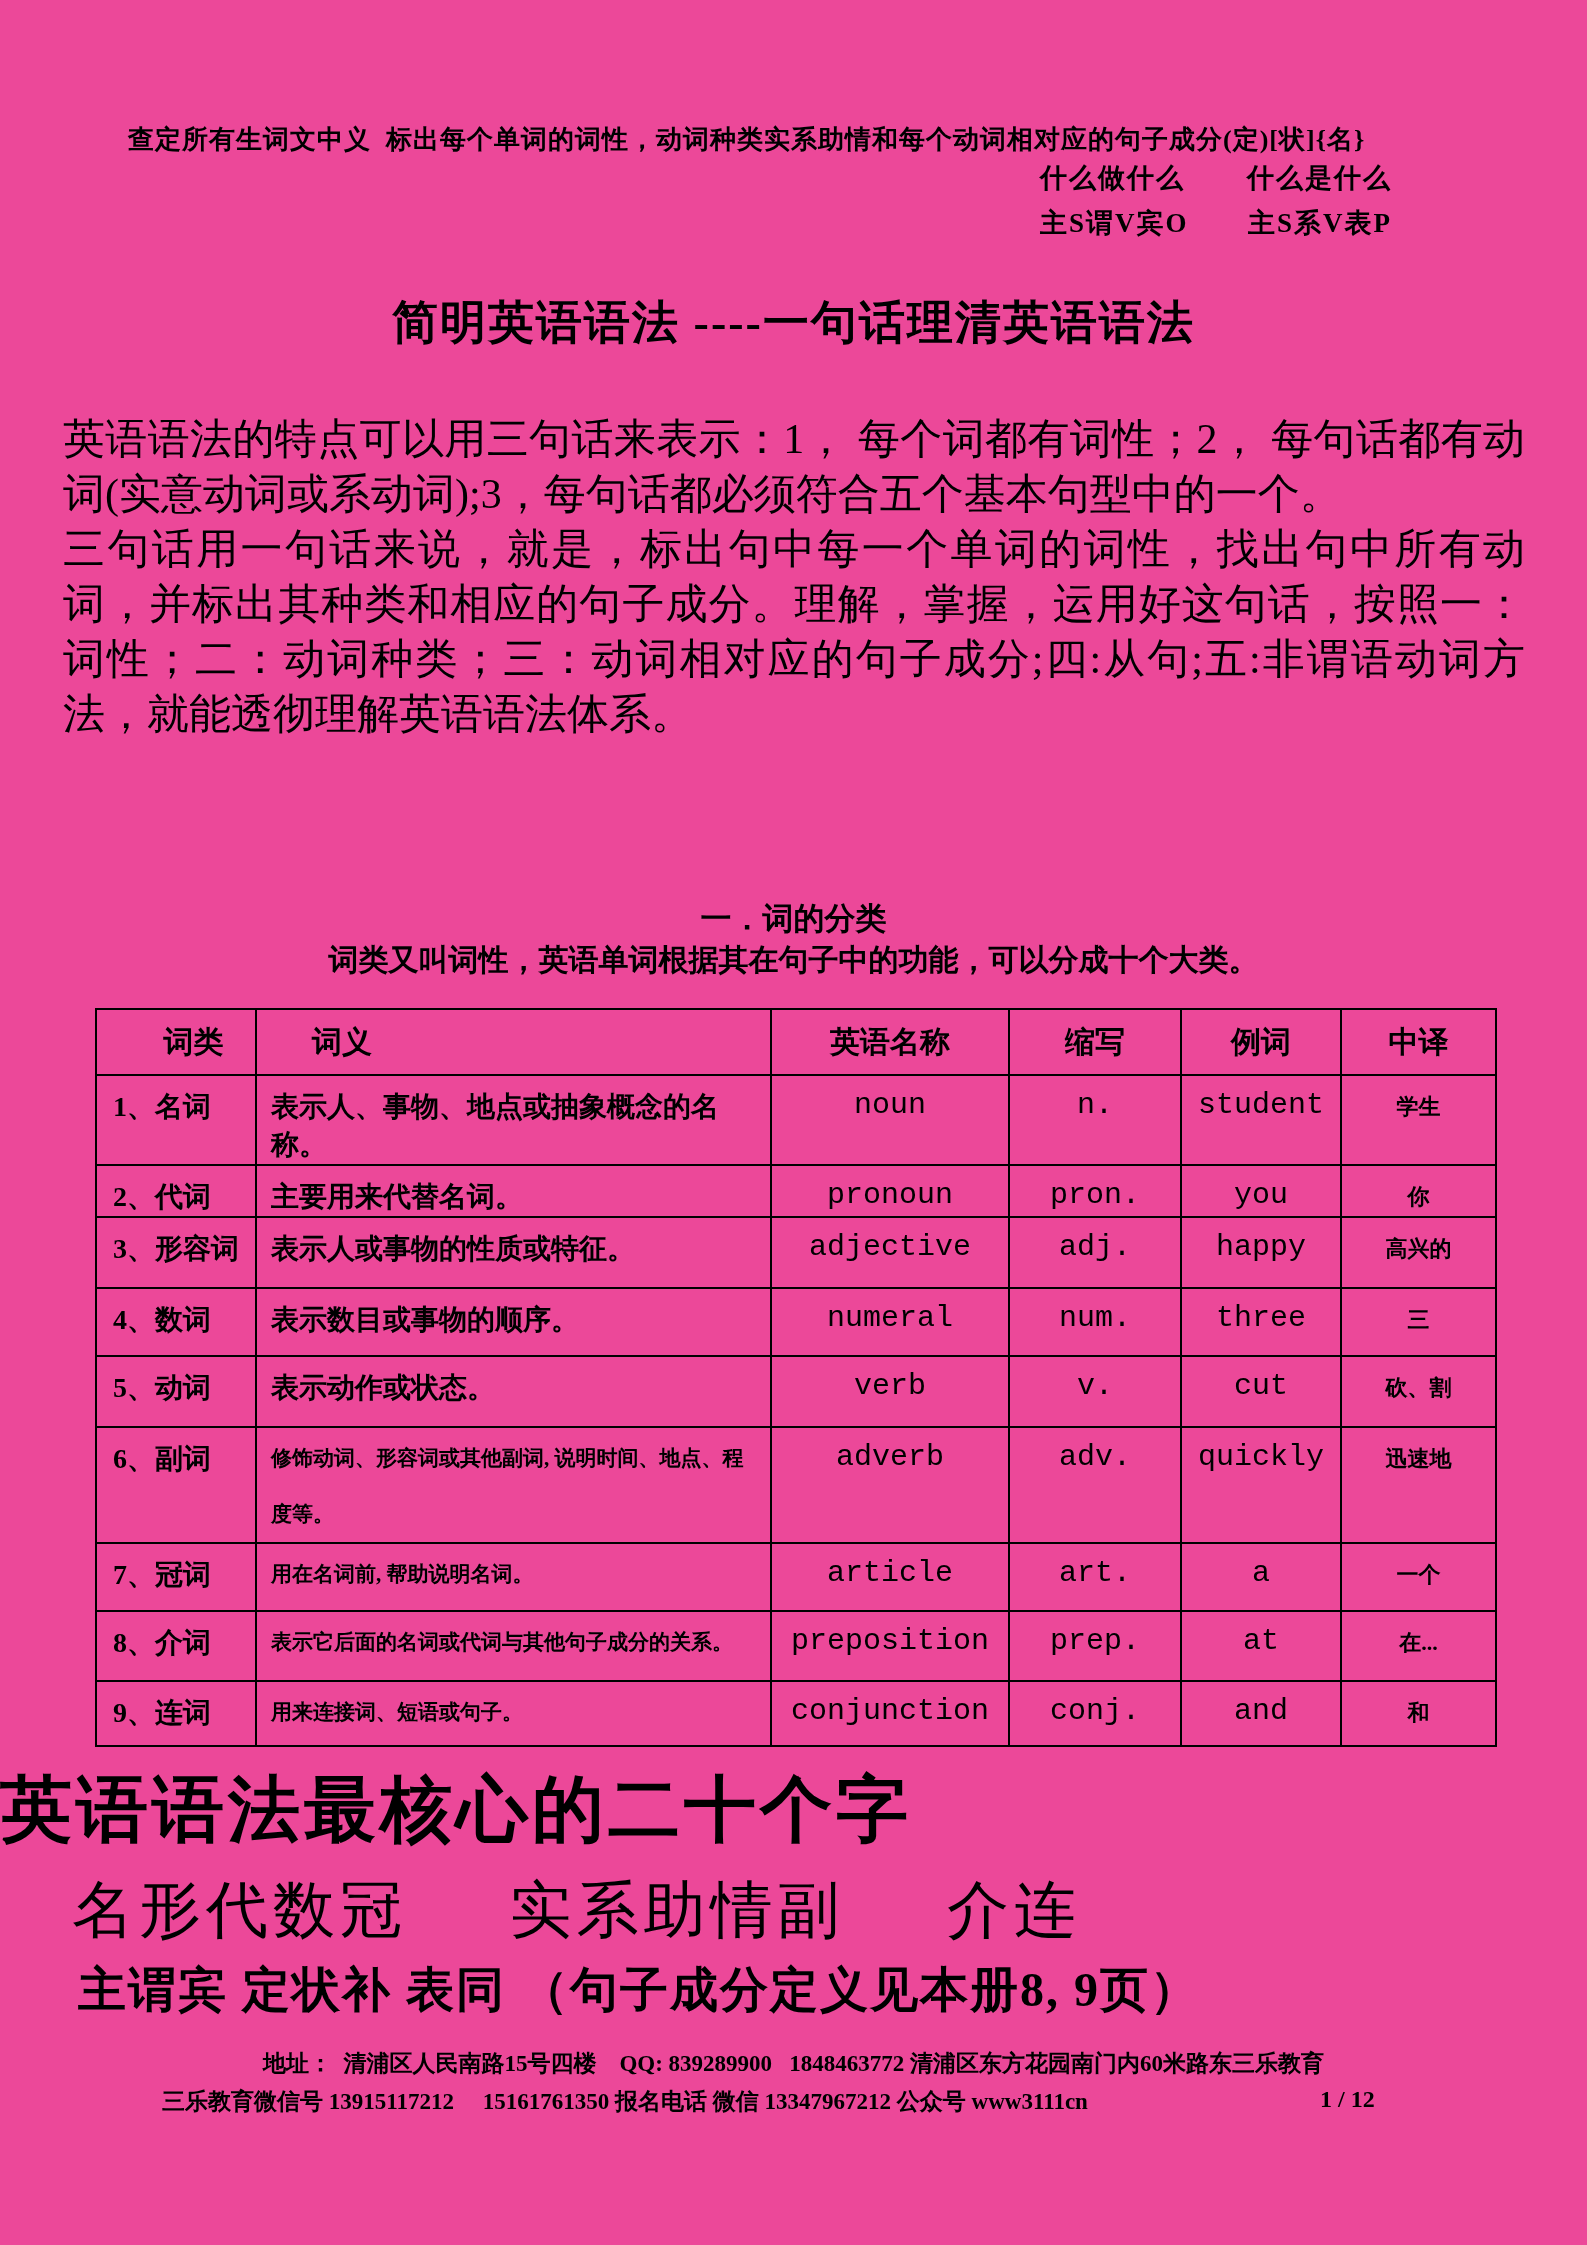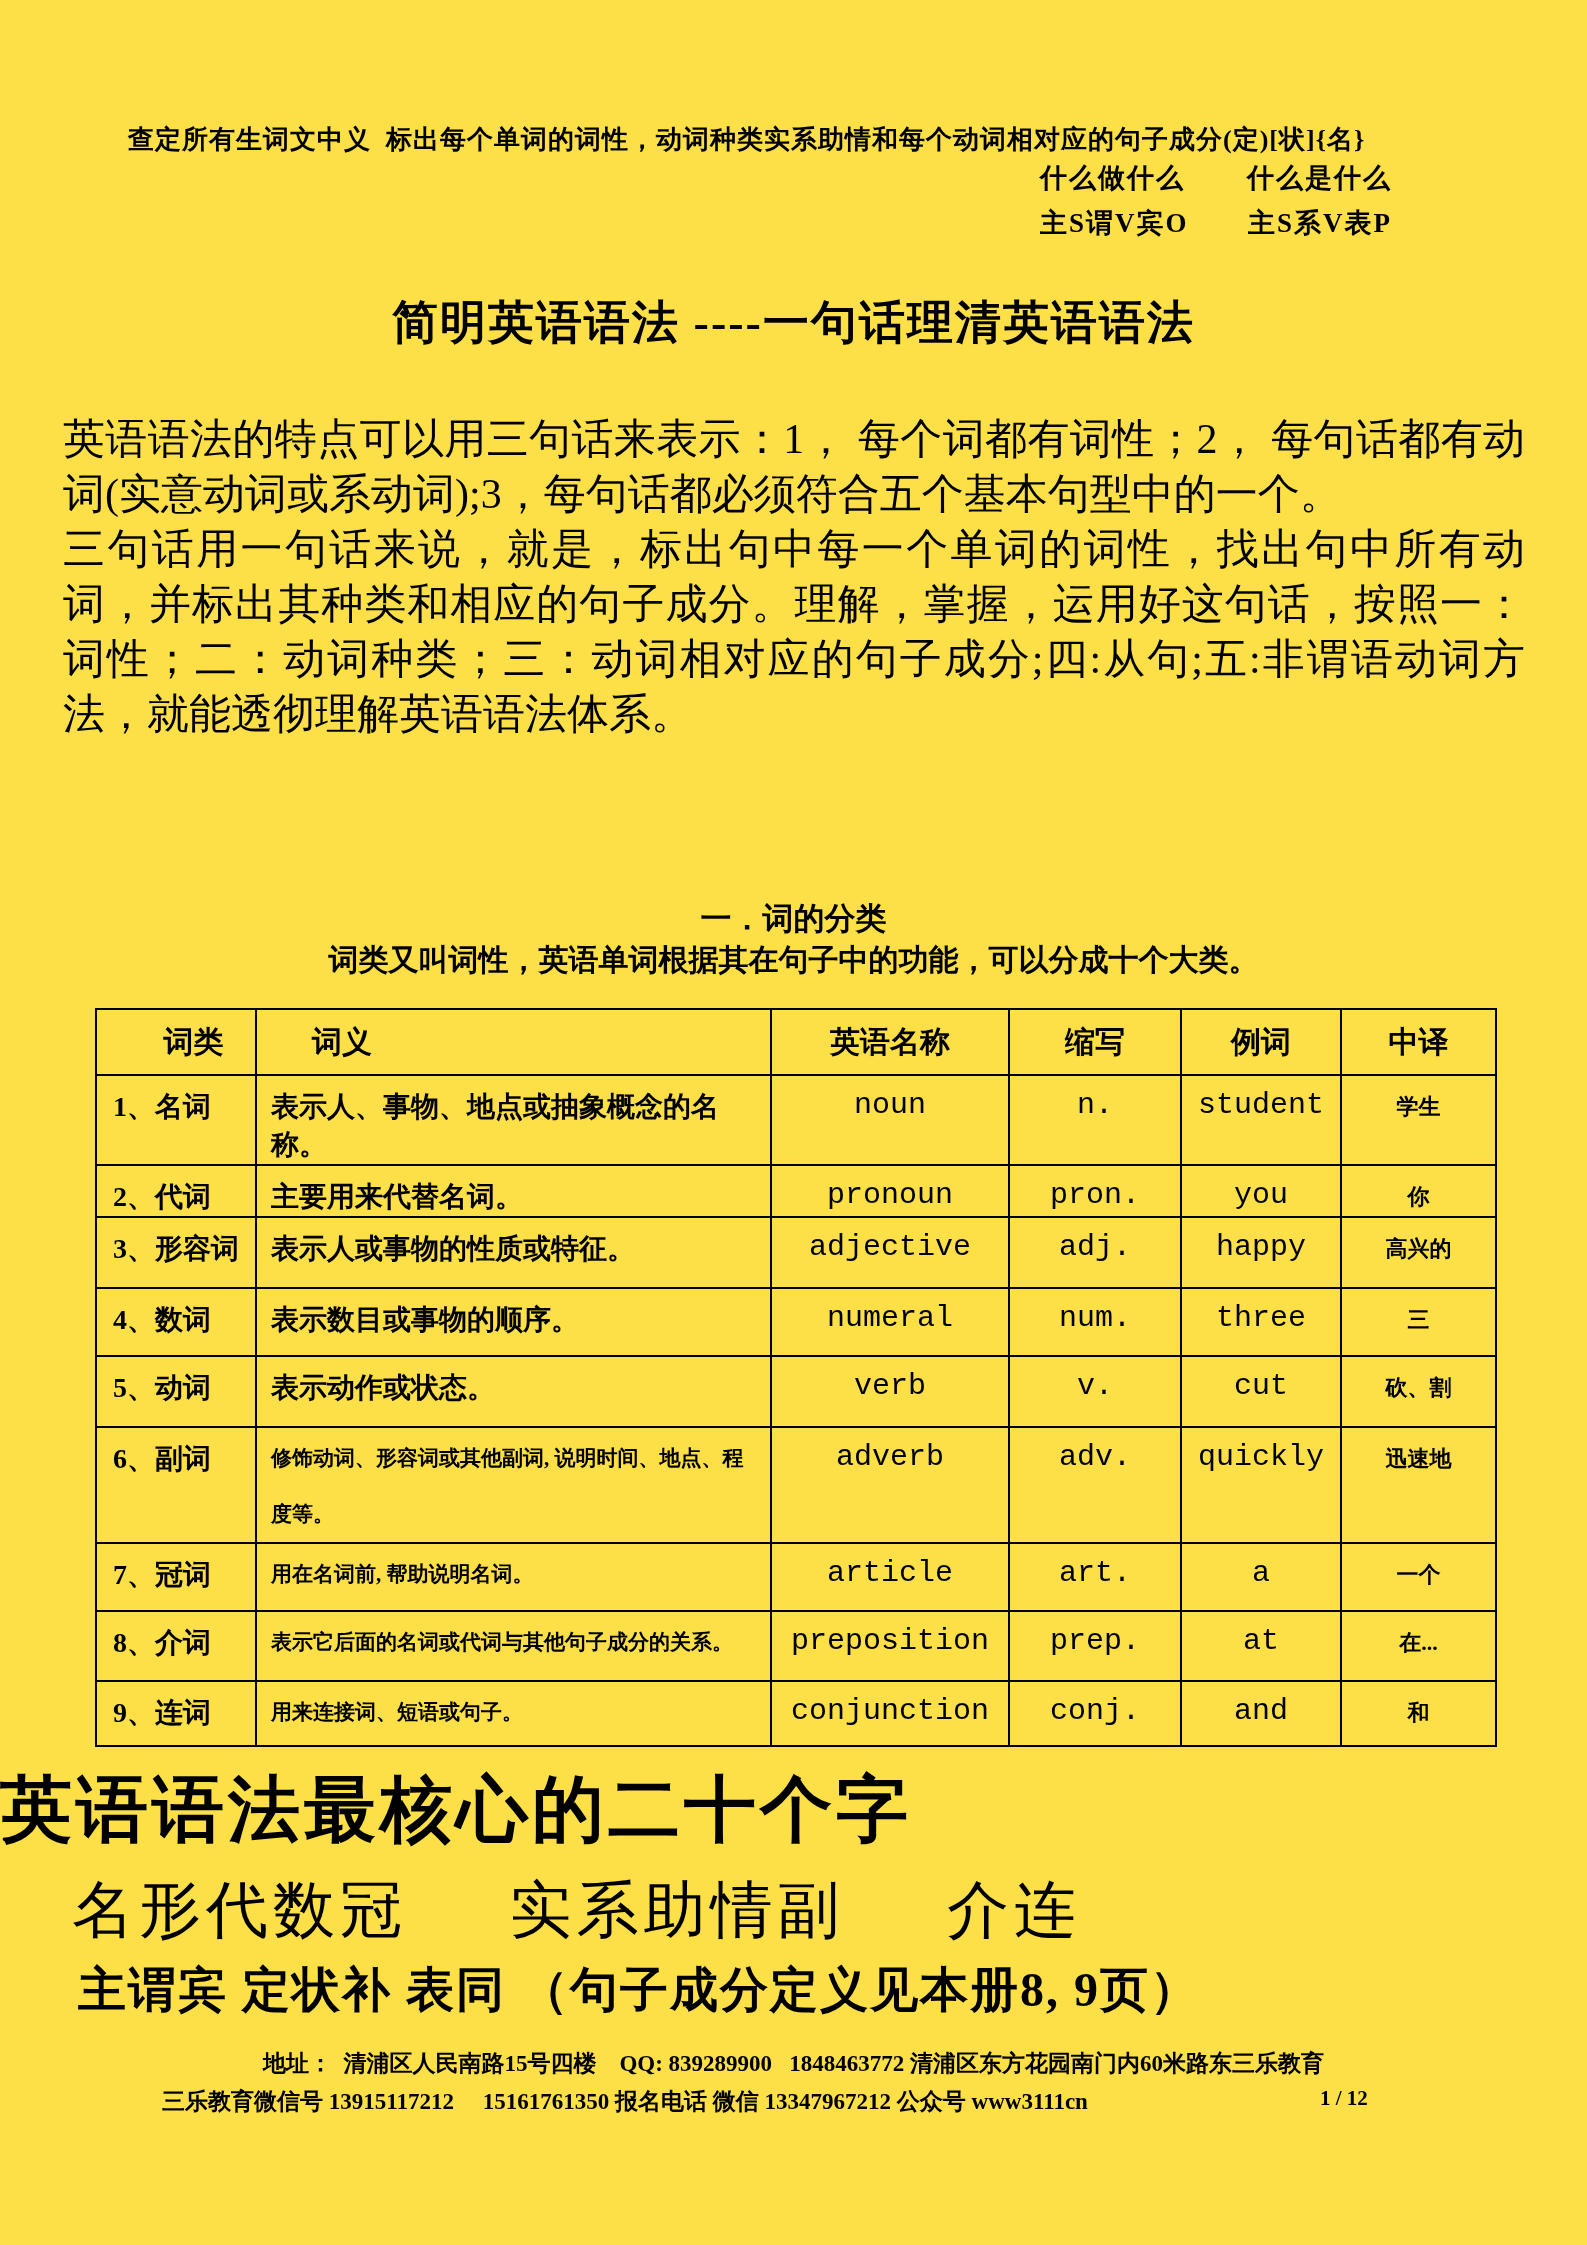--- a/index.html
+++ b/index.html
@@ -1,19 +1,19 @@
 <!DOCTYPE html>
 <html><head>
 <meta charset="utf-8">
 <style>
   html,body{margin:0;padding:0;background:#ffffff;}
   .page{
     position:relative;
     width:1587px;height:2245px;
-    background:#fde047;color:#000;
+    background:#ec4899;color:#000;
     font-family:"Liberation Serif","DejaVu Serif",serif;
     overflow:hidden;
   }
   .pre{white-space:pre;}
   
   .annot-line1{
     position:absolute;left:128px;top:122px;
     font-size:26px;font-weight:bold;letter-spacing:1px;
   }
   .annot-rows{
@@ -77,21 +77,21 @@
   .footer-line1{
     position:absolute;top:2048px;left:0;width:100%;
     text-align:center;font-size:23px;font-weight:600;
   }
   .footer-line2{
     position:absolute;top:2086px;left:0;width:1250px;
     text-align:center;font-size:23px;font-weight:600;
   }
   .page-number{
     position:absolute;left:1320px;top:2086px;
-    font-size:21px;font-weight:bold;
+    font-size:24px;font-weight:bold;
   }
 </style>
 </head>
 <body>
 
 <div class="page">
 
   <div class="annot-line1 pre">查定所有生词文中义  标出每个单词的词性，动词种类实系助情和每个动词相对应的句子成分(定)[状]{名}</div>
   <div class="annot-rows">
     <div class="annot-row">

